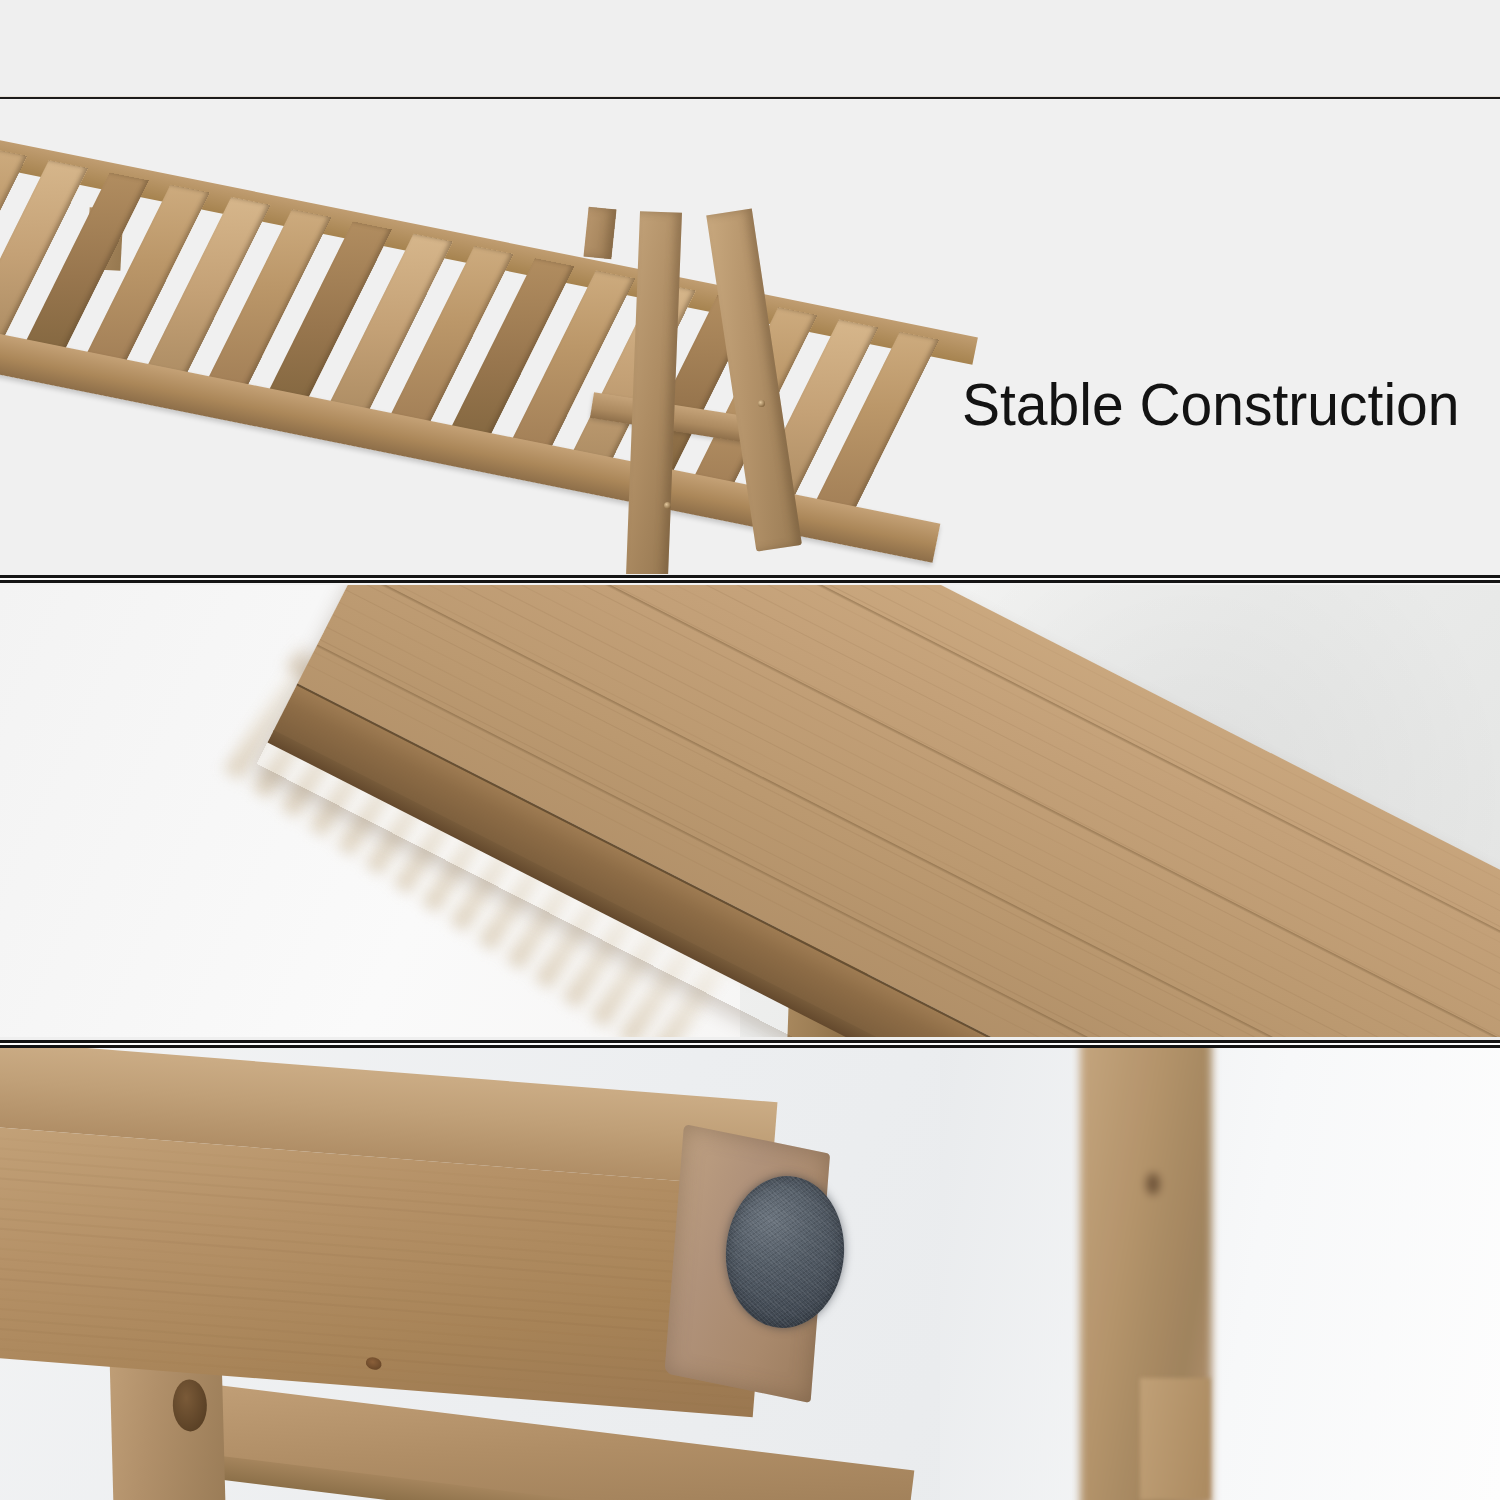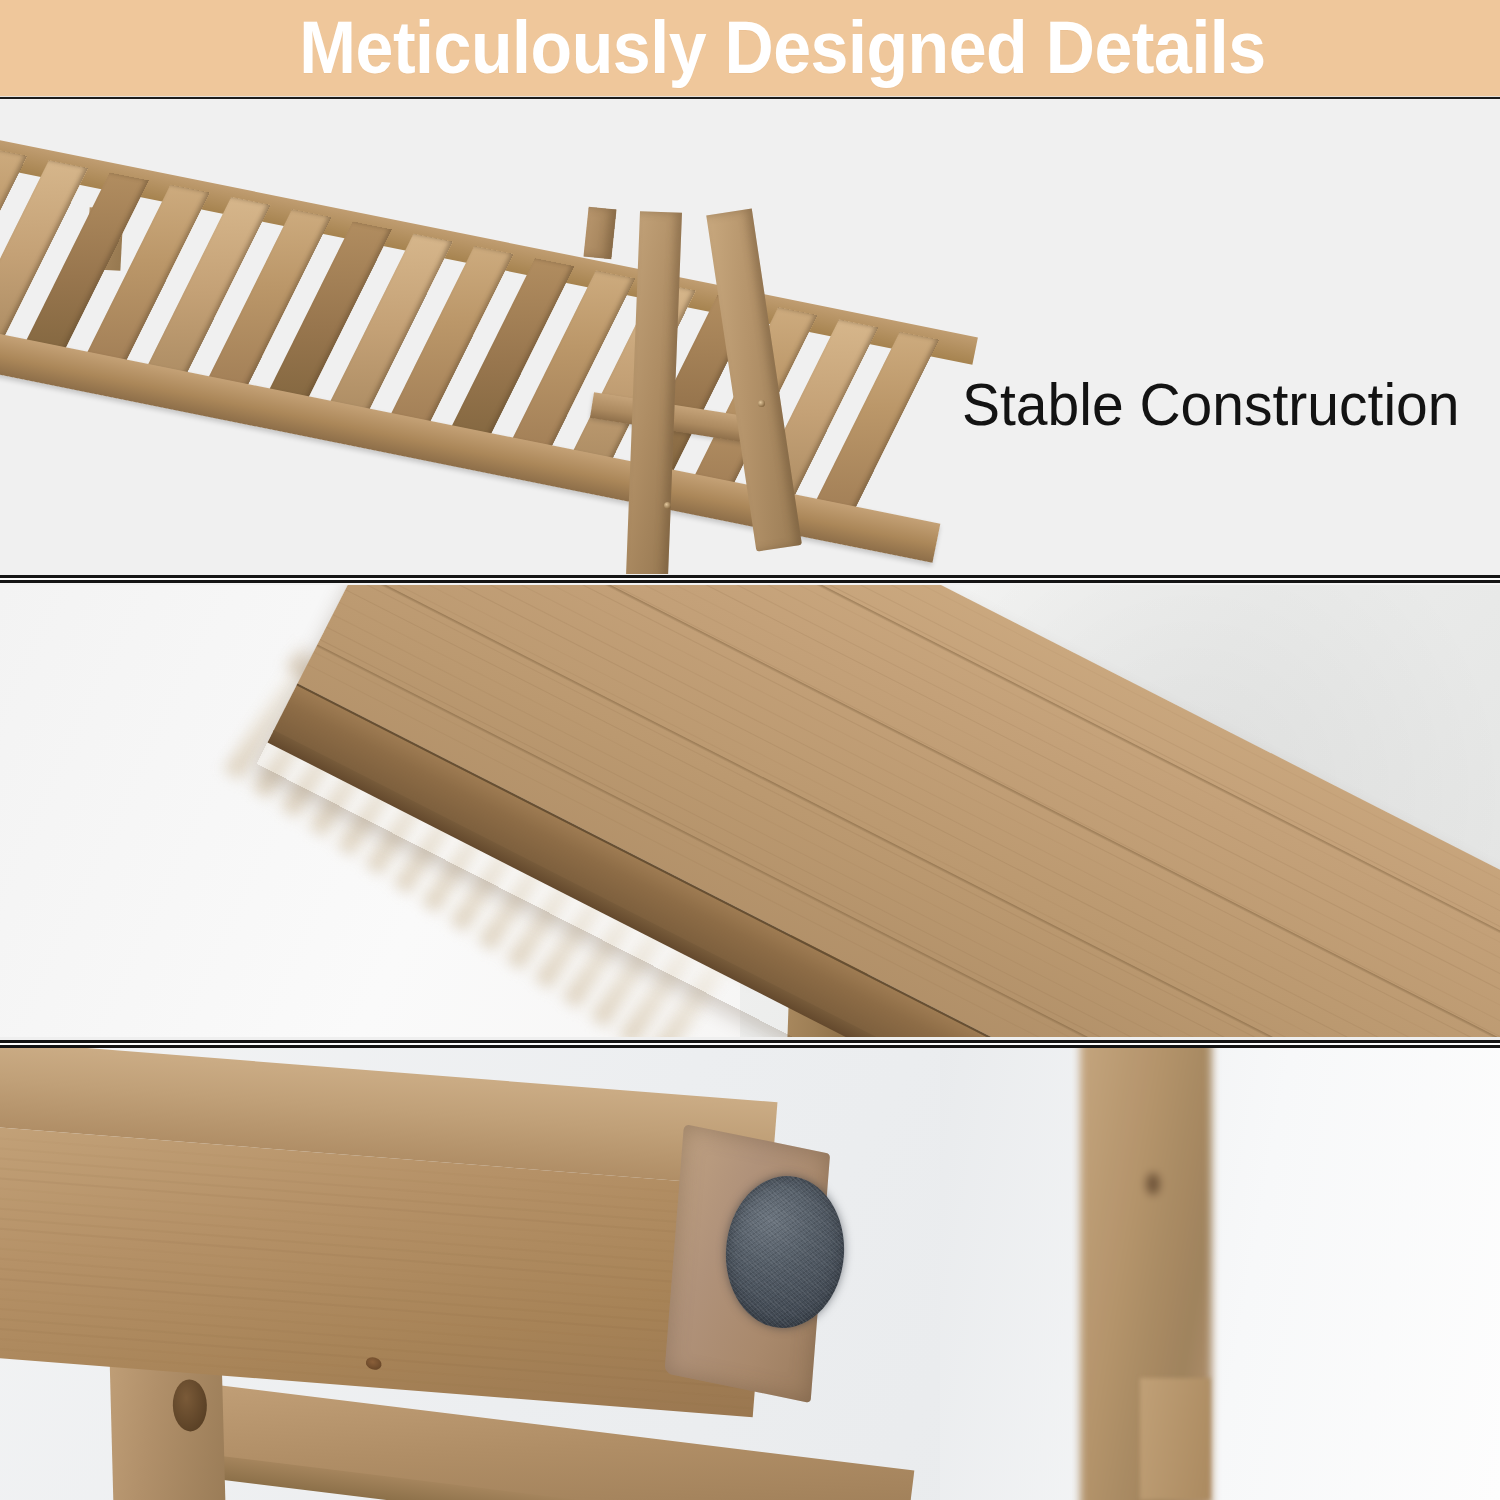--- a/index.html
+++ b/index.html
@@ -296,23 +296,20 @@
     position:absolute;left:1140px;top:330px;width:70px;height:122px;
     background:linear-gradient(100deg,#c0a077 0%,#ab8a60 100%);
     filter:blur(2px);
   }
 </style>
 </head>
 <body>
 
 <div class="page">
 
-  <div class="banner">
-    <div class="banner-title">Meticulously Designed Details</div>
-  </div>
   <div class="banner-rule"></div>
 
   <div class="panel" id="panel-1">
 
     <div id="post-left"></div>
 
     <div class="shelf-wrap">
       <div class="shelf-frame-back"></div>
       <div class="shelf-slats" id="slat-host">
           <div class="slat " style="left: 0px;"></div>

